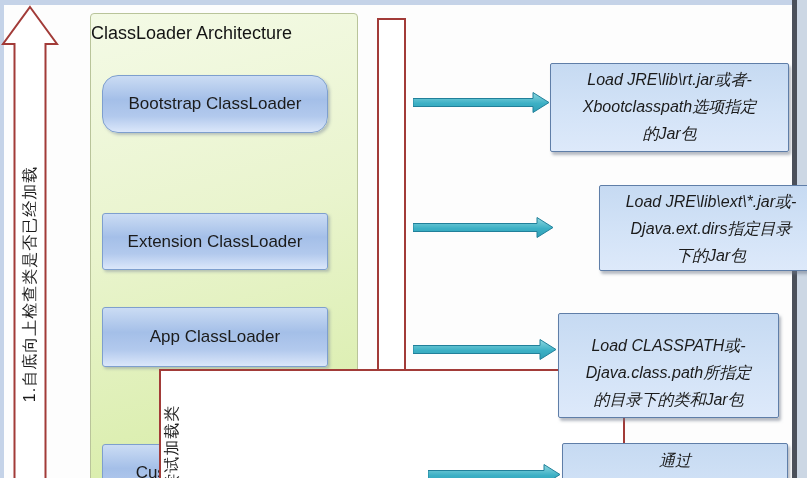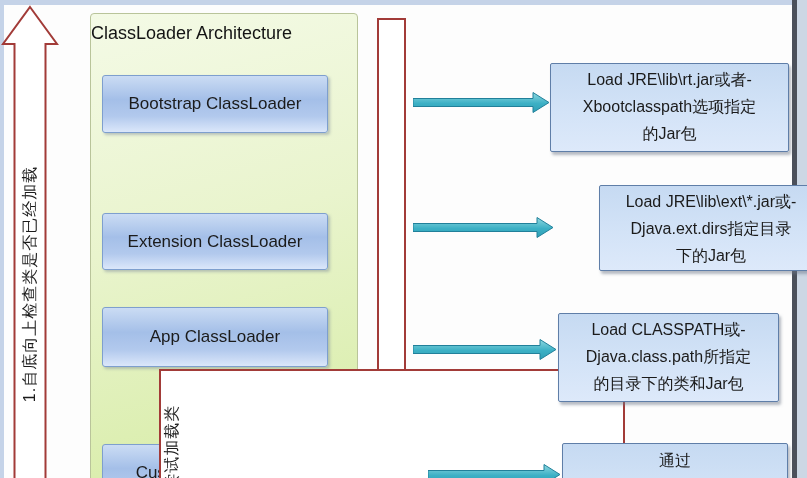--- a/index.html
+++ b/index.html
@@ -35,21 +35,21 @@
     font-size:18px;color:#141414;
   }
   .loader-box{
     position:absolute;left:11px;width:224px;
     display:flex;align-items:center;justify-content:center;
     background:linear-gradient(180deg,#cbdcf4 0%,#a4bfe8 42%,#b2c9ed 72%,#dbe7fa 100%);
     border:1px solid #7e9fce;border-radius:3px;
     box-shadow:2px 2px 3px rgba(120,132,150,.45);
     font-size:17px;white-space:nowrap;
   }
-  .loader-bootstrap{top:61px;height:56px;}
+  .loader-bootstrap{top:61px;height:56px;border-radius:16px;}
   .loader-extension{top:199px;height:55px;}
   .loader-app{top:293px;height:58px;}
   .loader-custom{top:430px;height:56px;}
 
   
   .bar2{
     position:absolute;left:377px;top:18px;width:29px;height:466px;
     background:#fff;border:2px solid #a23b38;box-sizing:border-box;
   }
 
@@ -58,24 +58,24 @@
 
   
   .note-box{
     position:absolute;
     display:flex;flex-direction:column;align-items:center;justify-content:flex-start;
     background:linear-gradient(180deg,#c6daf2 0%,#d3e3f7 55%,#dde9fa 100%);
     border:1px solid #5f7ea8;border-radius:2px;
     box-shadow:2px 3px 3px rgba(110,120,135,.5);
     font-size:16px;
   }
-  .note-box .line{line-height:27px;white-space:nowrap;text-align:left;}
+  .note-box .line{line-height:27px;white-space:nowrap;text-align:left;font-style:italic;}
   .note-1{left:550px;top:63px;width:237px;height:85px;padding-top:2px;}
   .note-2{left:555px;top:185px;width:222px;height:82px;padding-top:2px;margin-left:44px;}
-  .note-3{left:558px;top:313px;width:219px;height:85px;padding-top:2px;}
+  .note-3{left:558px;top:313px;width:219px;height:85px;padding-top:18px;}
   .note-4{left:562px;top:443px;width:224px;height:85px;padding-top:3px;}
 </style>
 </head>
 <body>
 
 <div class="canvas">
 
   <div class="edge-top"></div>
   <div class="edge-left"></div>
   <div class="edge-right-line"></div>

